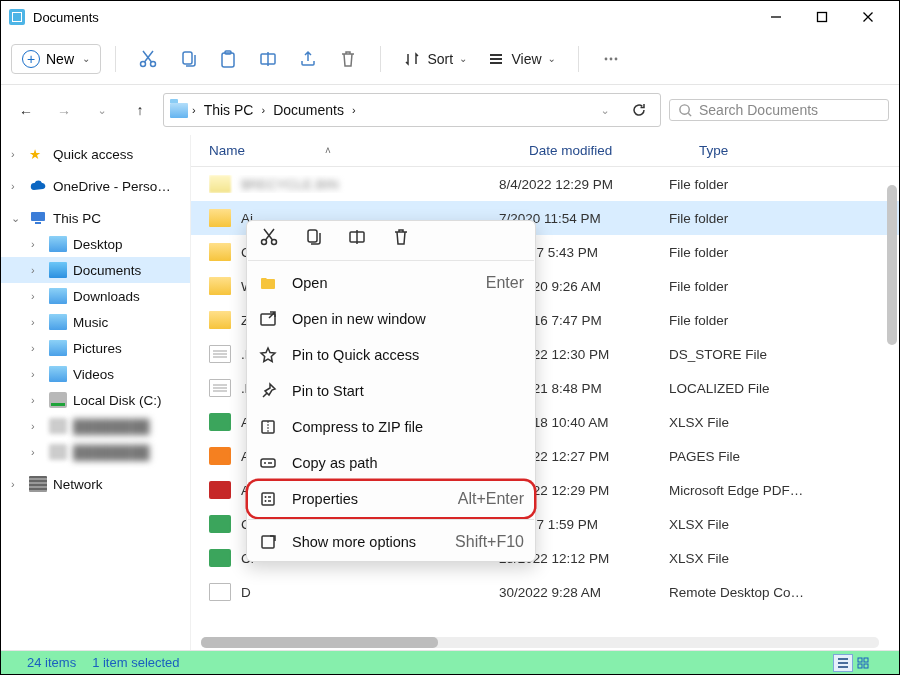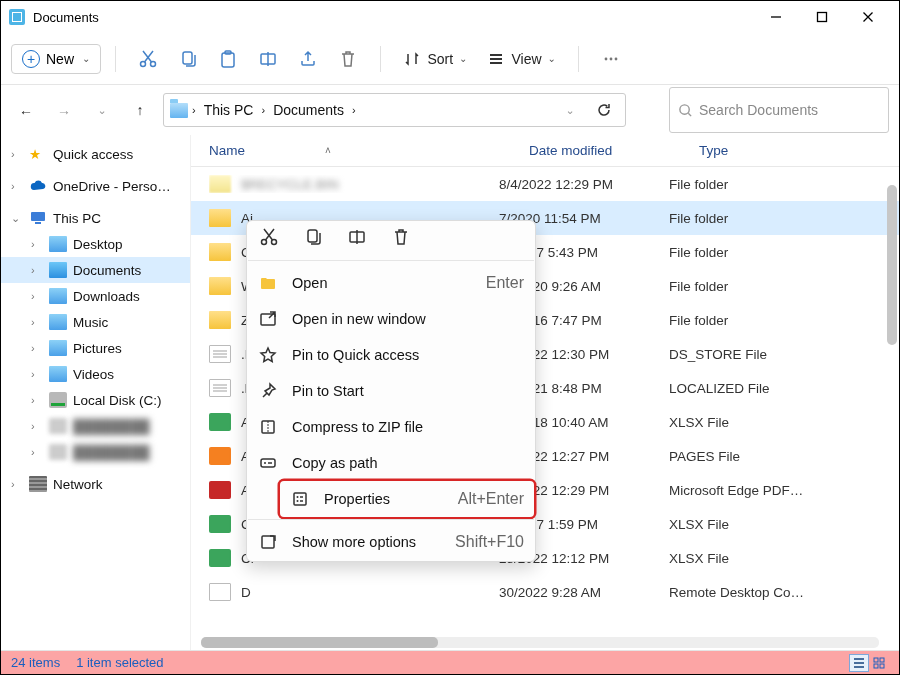--- a/index.html
+++ b/index.html
@@ -29,21 +29,21 @@
 
 .nav-row { height: 50px; padding: 6px 10px; display: flex; align-items: center; gap: 8px; }
 .nav-btn { width: 30px; height: 30px; display: flex; align-items: center; justify-content: center; color: #222; cursor: default; }
 .nav-btn.dim { color: #999; }
 .addr-bar { flex: 1; height: 34px; border: 1px solid #ccc; border-radius: 3px; display: flex; align-items: center; padding: 0 6px; gap: 4px; }
 .addr-bar .folder-icn { width: 18px; height: 15px; background: linear-gradient(#b3defa,#64b4f0); border-radius: 1px; position: relative; }
 .addr-bar .folder-icn::before { content: ""; position: absolute; top: -4px; left: 0; width: 8px; height: 4px; background: #8accf5; border-radius: 1px 1px 0 0; }
 .addr-bar .crumb { padding: 0 4px; color: #111; }
 .addr-bar .cg { color: #111; font-size: 11px; }
 .addr-bar .spacer { flex: 1; }
-.search { width: 220px; height: 46px; border: 1px solid #ccc; border-radius: 3px; display: flex; align-items: center; padding: 0 8px; gap: 6px; color: #888; margin-left: 35px; }
+.search { width: 220px; height: 22px; border: 1px solid #ccc; border-radius: 3px; display: flex; align-items: center; padding: 0 8px; gap: 6px; color: #888; }
 .search input { border: 0; outline: 0; flex: 1; font-size: 14px; color: #333; }
 .search input::placeholder { color: #888; }
 
 
 .main { display: flex; height: calc(675px - 32px - 52px - 50px - 24px); }
 .sidebar { width: 190px; padding: 6px 0; overflow: hidden; border-right: 1px solid #f0f0f0; }
 .side-item { display: flex; align-items: center; gap: 6px; padding: 5px 6px 5px 10px; font-size: 13.5px; color: #111; cursor: default; }
 .side-item.indent { padding-left: 30px; }
 .side-item.active { background: #d9edff; }
 .side-item.group { margin-top: 6px; }
@@ -90,24 +90,24 @@
 
 
 .ctx { position: absolute; left: 245px; top: 219px; width: 290px; background: #fdfdfd; border: 1px solid #dcdcdc; border-radius: 6px; box-shadow: 0 6px 18px rgba(0,0,0,0.18); padding: 1px; z-index: 50; }
 .ctx-row-icons { display: flex; gap: 22px; padding: 4px 10px 10px 10px; }
 .ctx-row-icons .ci { width: 22px; height: 22px; display: flex; align-items: center; justify-content: center; color: #333; }
 .ctx-sep { height: 1px; background: #e5e5e5; margin: 2px 0 4px 0; }
 .ctx-item { display: flex; align-items: center; gap: 14px; padding: 8px 10px; border-radius: 4px; cursor: default; color: #111; font-size: 14.5px; }
 .ctx-item .mi { width: 20px; height: 20px; display: flex; align-items: center; justify-content: center; color: #333; flex-shrink: 0; }
 .ctx-item .label { flex: 1; }
 .ctx-item .accel { font-size: 16px; color: #666; }
-.ctx-item.highlight-box { box-shadow: 0 0 0 2.5px #d82626; border-radius: 4px; margin-left: 32px; }
-
-
-.status { position: absolute; left: 0; right: 0; bottom: 0; height: 24px; display: flex; align-items: center; padding: 0 10px; border-top: 1px solid #e5e5e5; font-size: 13px; background: #fca5a5; }
+.ctx-item.highlight-box { box-shadow: 0 0 0 2.5px #d82626; border-radius: 10px; }
+
+
+.status { position: absolute; left: 0; right: 0; bottom: 0; height: 24px; display: flex; align-items: center; padding: 0 26px; border-top: 1px solid #e5e5e5; font-size: 13px; background: #86efac; }
 .status .s1 { color: #1a5fbf; margin-right: 16px; }
 .status .spacer { flex: 1; }
 .status .vb { width: 20px; height: 18px; display: flex; align-items: center; justify-content: center; border: 1px solid transparent; color: #1a5fbf; }
 .status .vb.active { border-color: #7da7d9; background: #e6f0fb; color: #14427d; }
 </style>
 </head>
 <body>
 
 <div class="title-bar">
   <div class="app-icon"></div>

